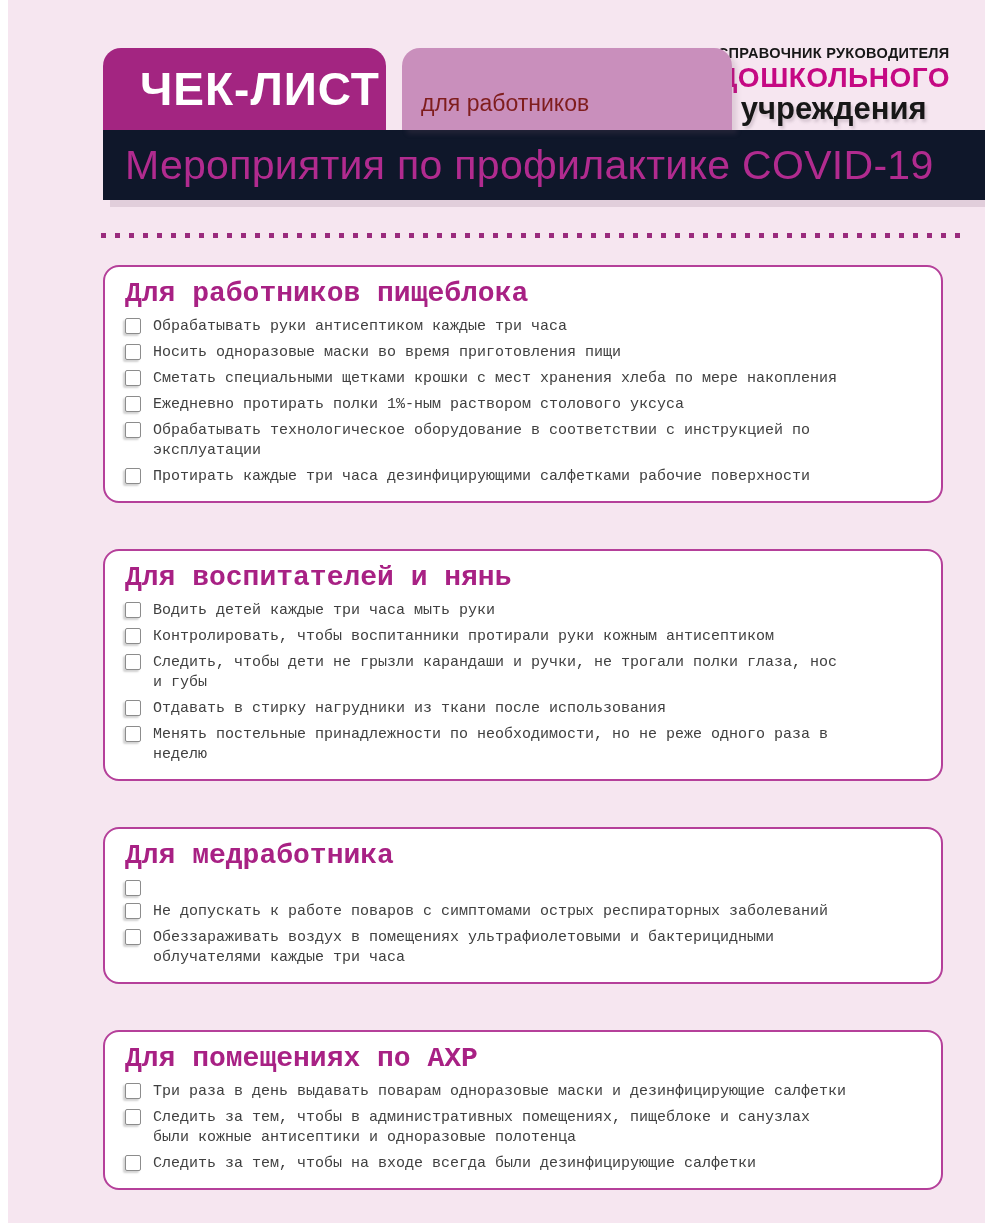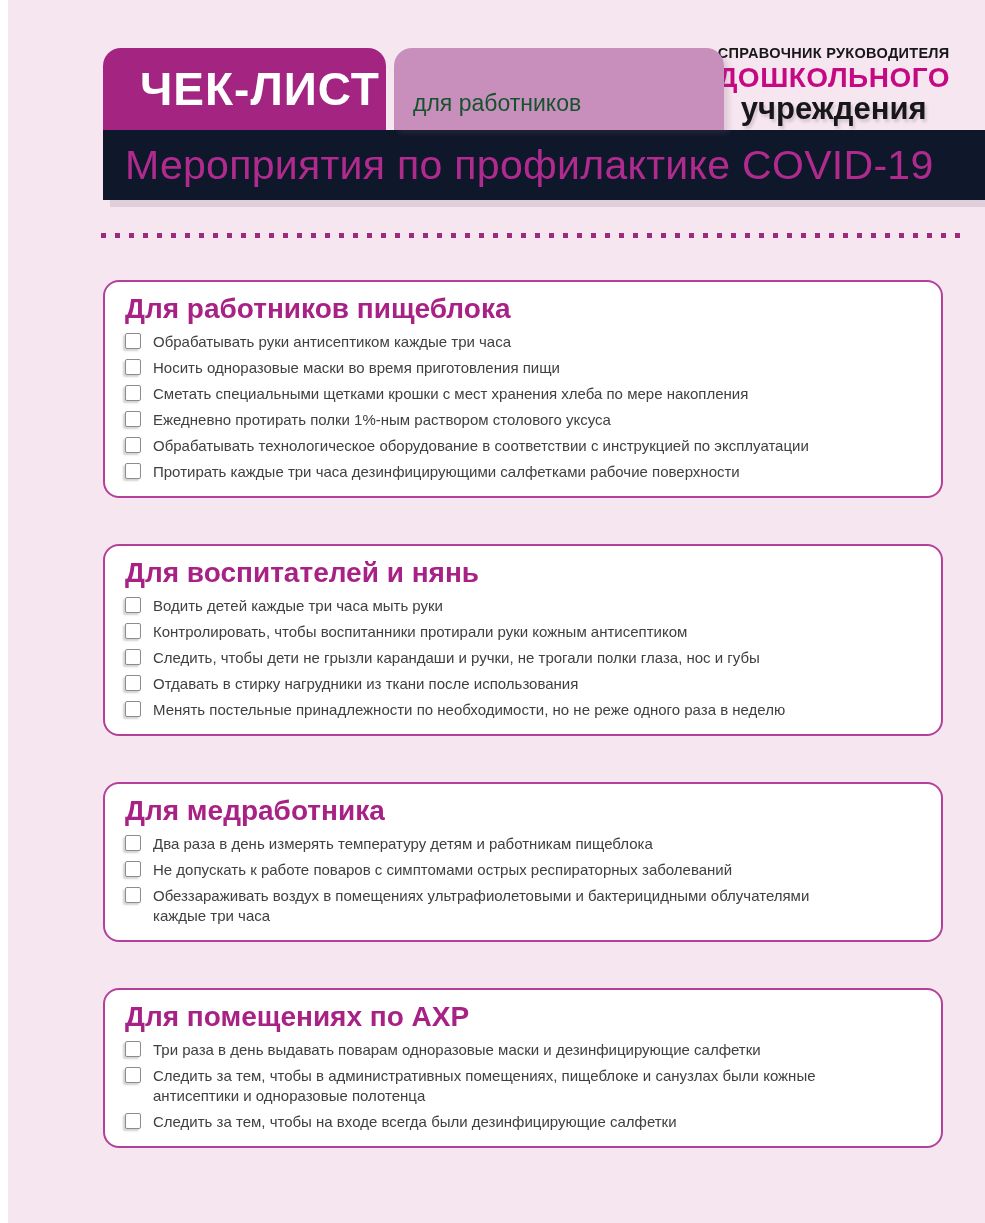--- a/index.html
+++ b/index.html
@@ -27,24 +27,24 @@
   .badge {
     width: 283px; height: 82px;
     background: #a32581;
     border-radius: 18px 18px 0 0;
     color: #ffffff;
     font-size: 46px; font-weight: bold; letter-spacing: 1px;
     display: flex; align-items: center; justify-content: center; padding-left: 31px;
   }
   .tab {
     width: 330px; height: 82px;
-    margin-left: 8px;
+    margin-left: 16px;
     background: #c98fbc;
     border-radius: 18px 18px 0 0;
-    color: #14532d;
+    color: #7f1d1d;
     font-size: 23px;
     display: flex; align-items: flex-end;
     padding: 0 0 13px 19px;
     box-shadow: 5px 4px 5px rgba(120,90,110,0.18);
   }
   .logo {
     position: absolute; right: 35px; top: 46px;
     text-align: center; line-height: 1;
   }
   .logo-line1 {
@@ -69,21 +69,21 @@
     font-size: 41px; font-weight: 300; color: #b12b8f; letter-spacing: 0.3px;
   }
   
   .dotted-divider {
     margin: 33px 0 0 -2px;
     width: 864px; height: 5px;
     background: repeating-linear-gradient(90deg,
       #9a2b7d 0 5px, rgba(0,0,0,0) 5px 14px);
   }
   
-  main { display: block; margin-top: 42px; }
+  main { display: block; margin-top: 27px; font-family: Liberation Mono, monospace; }
   .section {
     width: 840px;
     background: #ffffff;
     border: 2px solid #b5409a;
     border-radius: 16px;
     padding: 12px 20px 14px 20px;
     margin-bottom: 46px;
   }
   .section-heading {
     font-size: 28px; font-weight: bold; color: #a82184;
@@ -196,21 +196,20 @@
     <span class="item-label">Менять постельные принадлежности по необходимости, но не реже одного раза в неделю</span>
   </li>
 </ul>
   </section>
 
   <section class="section">
     <h2 class="section-heading">Для медработника</h2>
     <ul class="items">
   <li class="item">
     <span class="checkbox"></span>
-    <span class="item-label">Два раза в день измерять температуру детям и работникам пищеблока</span>
   </li>
 
   <li class="item">
     <span class="checkbox"></span>
     <span class="item-label">Не допускать к работе поваров с симптомами острых респираторных заболеваний</span>
   </li>
 
   <li class="item">
     <span class="checkbox"></span>
     <span class="item-label">Обеззараживать воздух в помещениях ультрафиолетовыми и бактерицидными облучателями каждые три часа</span>

